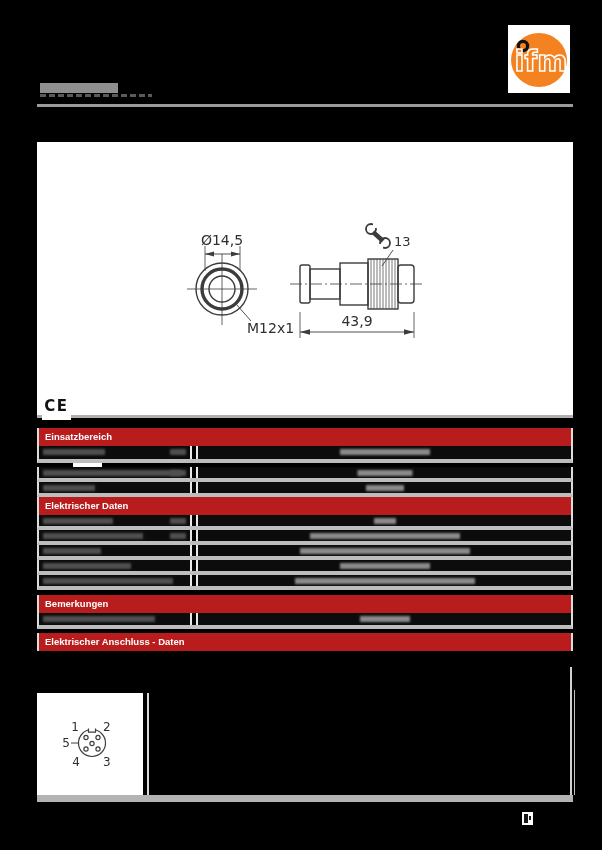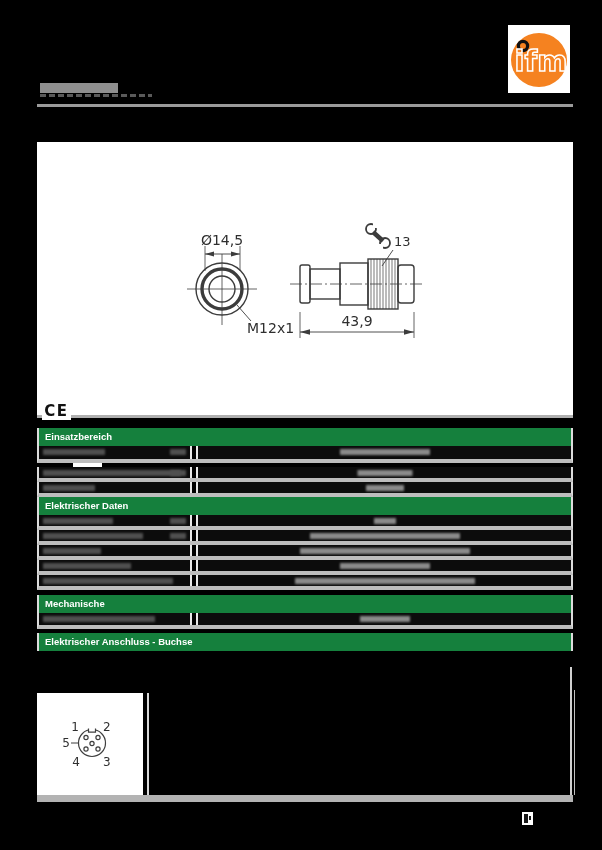--- a/index.html
+++ b/index.html
@@ -14,27 +14,27 @@
   .logo-box{position:absolute;left:508px;top:25px;width:62px;height:68px;background:#fff;}
   .mast-rule{position:absolute;left:37px;top:104px;width:536px;height:3px;background:#9a9a9a;}
 
   
   .drawing-panel{position:absolute;left:37px;top:110px;width:536px;height:273px;
                  background:#fff;border-bottom:3px solid #b0b0b0;margin-top:32px;}
 
   
   .marks-row{position:absolute;left:42px;top:392px;height:28px;display:flex;gap:2px;}
   .mark{width:29px;height:28px;background:#fff;color:#111;display:flex;
-        align-items:flex-end;justify-content:center;font-family:"DejaVu Sans",sans-serif;}
+        align-items:center;justify-content:center;font-family:"DejaVu Sans",sans-serif;}
   .mark.ce{font-size:15px;font-weight:bold;letter-spacing:1.5px;}
   .mark.ukca{flex-direction:column;font-size:10px;font-weight:bold;line-height:10px;letter-spacing:.5px;margin-top:48px;}
 
   
   .spec-table{position:absolute;left:37px;top:428px;width:536px;}
-  .sec-header{height:18px;background:#15803d;color:#fff;font-size:9.5px;font-weight:bold;
+  .sec-header{height:18px;background:#b91c1c;color:#fff;font-size:9.5px;font-weight:bold;
               line-height:18px;padding-left:6px;box-sizing:border-box;
               border-left:2px solid #dcdcdc;border-right:2px solid #dcdcdc;}
   .gap4{height:4px;} .gap5{height:5px;}
   .row{display:flex;height:15px;box-sizing:border-box;border-bottom:4px solid #bdbdbd;
        border-left:2px solid #dcdcdc;border-right:2px solid #dcdcdc;background:#000;}
   .row.h17{height:17px;} .row.h16{height:16px;}
   .label-bar{width:151px;position:relative;background:#0c0c0c;}
   .label-bar::after{content:"";position:absolute;left:4px;top:2.5px;height:6px;
                     width:var(--lw,80px);background:#4f4f4f;filter:blur(1px);}
   .row.has-unit .label-bar::before{content:"";position:absolute;right:4px;top:2.5px;height:6px;
@@ -193,31 +193,31 @@
       <div class="value-bar"></div>
     </div>
     <div class="row" style="--lw:130px;--vw:180px">
       <div class="label-bar"></div>
       <div class="col-divider"></div>
       <div class="value-bar"></div>
     </div>
 
     <div class="gap5"></div>
     <div class="sec-header">
-      <span>Mechanische</span>
+      <span>Bemerkungen</span>
     </div>
     <div class="row h16" style="--lw:112px;--vw:50px">
       <div class="label-bar"></div>
       <div class="col-divider"></div>
       <div class="value-bar"></div>
     </div>
 
     <div class="gap4"></div>
     <div class="sec-header">
-      <span>Elektrischer Anschluss - Buchse</span>
+      <span>Elektrischer Anschluss - Daten</span>
     </div>
   </div>
 
   <div class="pin-box">
     <svg width="106" height="102" viewBox="0 0 106 102">
       <g stroke="#3f3f3f" fill="none" stroke-width="1.2">
         <circle cx="55" cy="50" r="13.5"></circle>
         <rect x="51.5" y="35.2" width="7" height="4" fill="#fff" stroke="none"></rect>
         <path d="M51.5,35.6 v3.6 h7 v-3.6"></path>
         <circle cx="49" cy="44.5" r="2.1"></circle>

